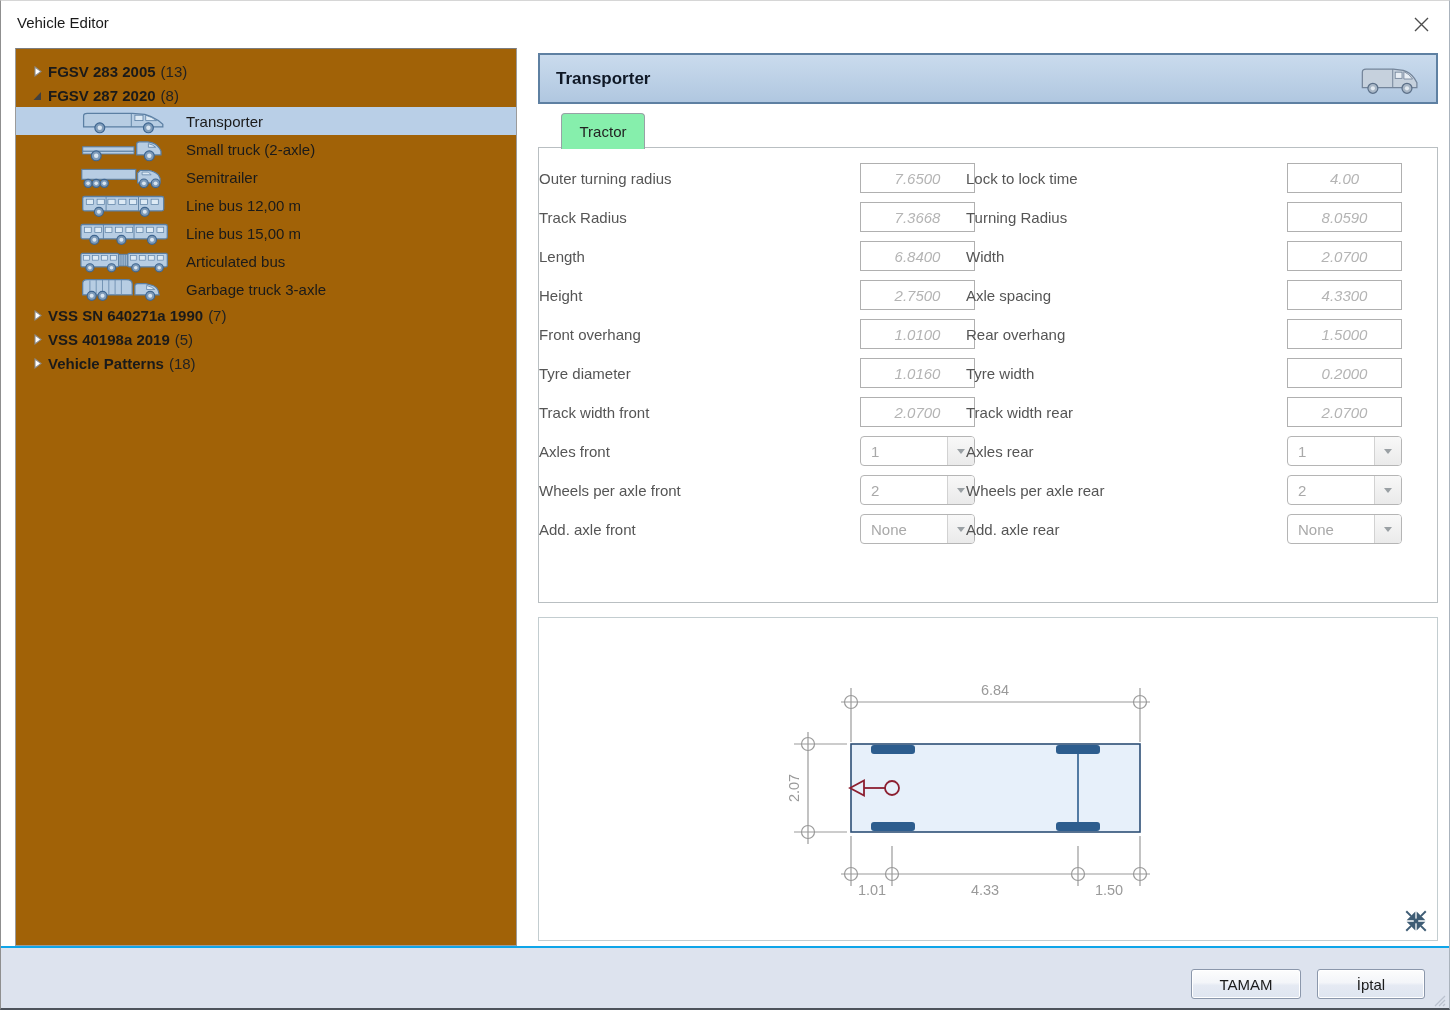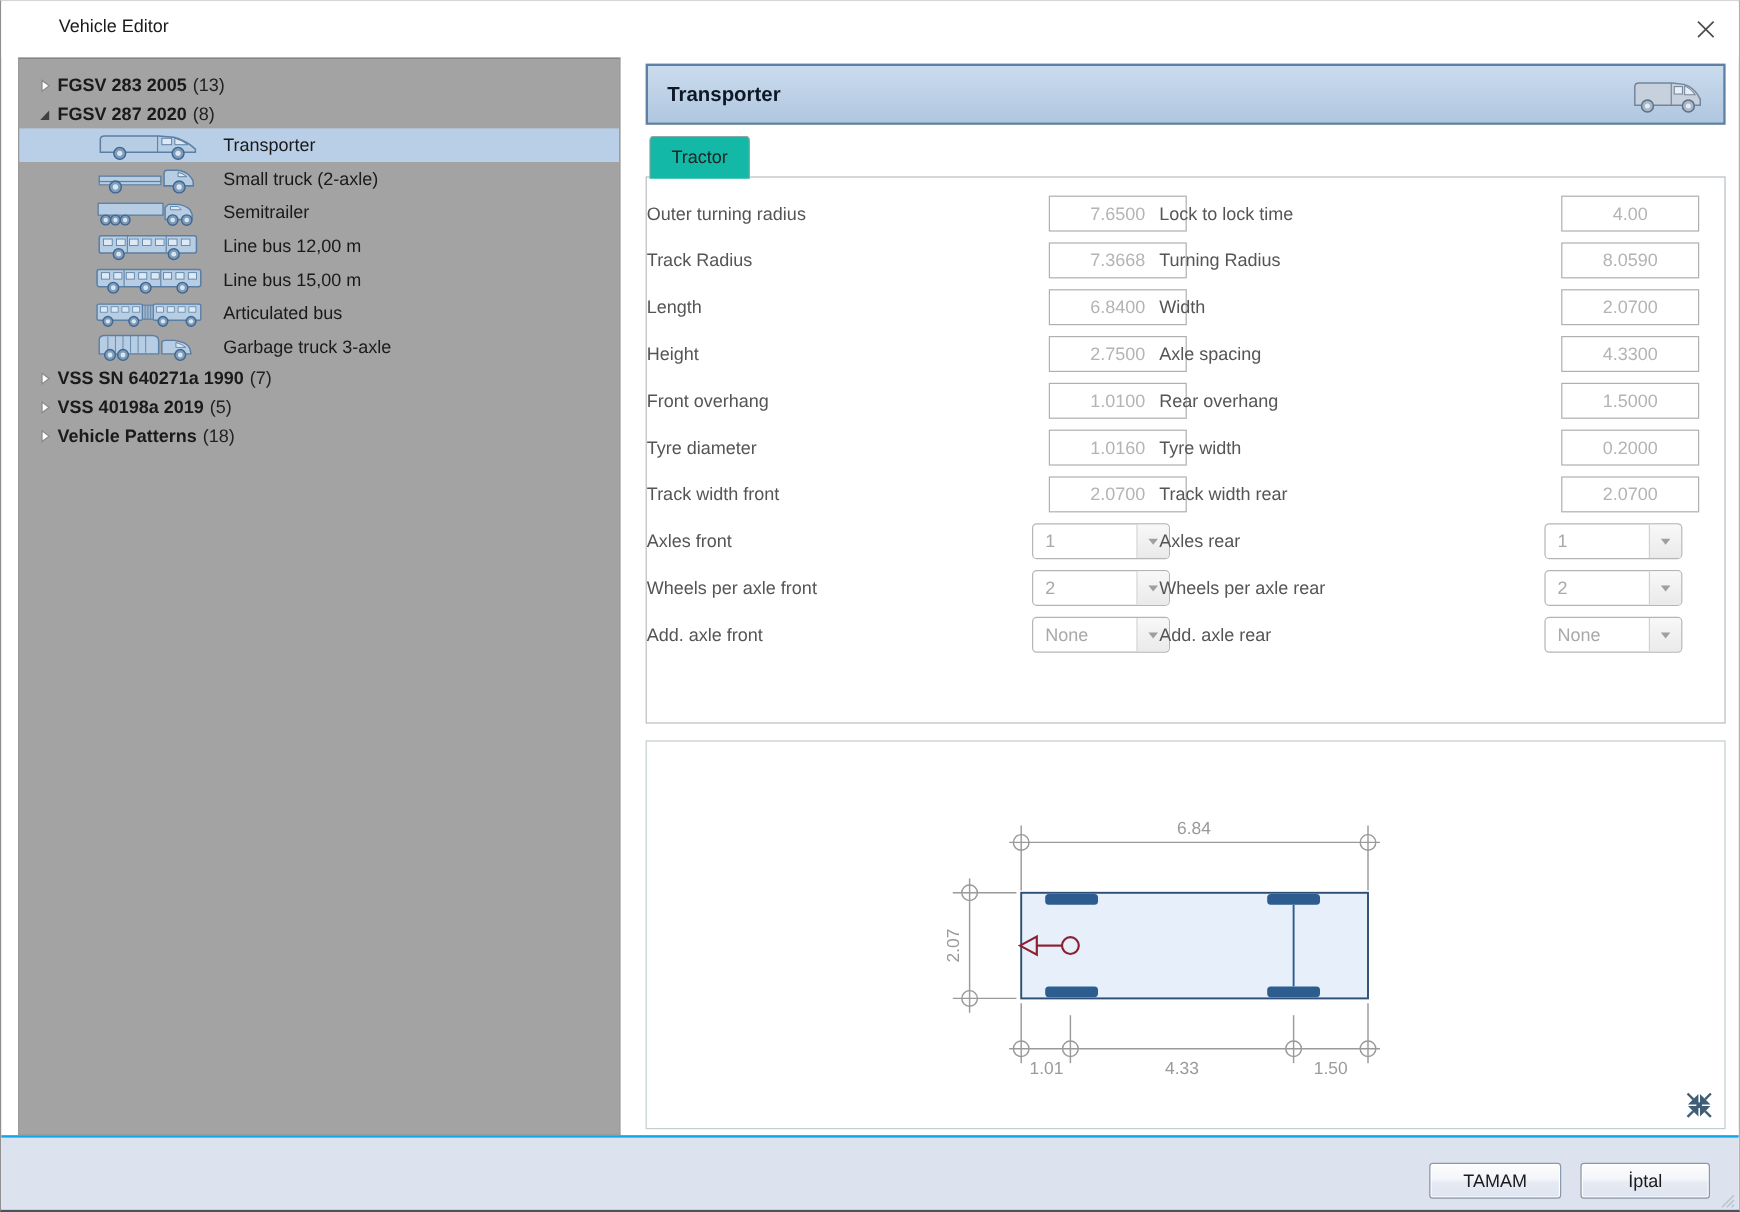--- a/index.html
+++ b/index.html
@@ -4,56 +4,56 @@
 <style>
   html,body{margin:0;padding:0;background:#eee;}
   .dialog{
     position:relative;width:1450px;height:1010px;background:#fff;
     font-family:"Liberation Sans",sans-serif;box-sizing:border-box;
     border-left:1px solid #8f8f8f;border-top:1px solid #d6d6d6;
     border-right:1px solid #aab3bd;border-bottom:2px solid #4d535b;
     overflow:hidden;
   }
   .titlebar{position:absolute;left:0;top:0;width:100%;height:47px;background:#fff;}
-  .dialog-title{position:absolute;left:16px;top:13px;font-size:15px;color:#1a1a1a;margin-left:32px;}
+  .dialog-title{position:absolute;left:16px;top:13px;font-size:15px;color:#1a1a1a;}
   .close-btn{position:absolute;right:16px;top:11px;width:24px;height:24px;cursor:pointer;
     display:flex;align-items:center;justify-content:center;}
   
   .tree-panel{position:absolute;left:14px;top:47px;width:502px;height:898px;
-    border:1px solid #9b9b9b;border-top-color:#7d7d7d;background:#a3a3a3;
+    border:1px solid #9b9b9b;border-top-color:#7d7d7d;background:#a16207;
     box-sizing:border-box;padding-top:10px;overflow:hidden;}
   .tree-row{display:flex;align-items:center;font-size:15px;color:#1a1a1a;white-space:nowrap;}
   .tree-row.root{height:24px;padding-left:16px;}
   .tree-row.vehicle{height:28px;padding-left:64px;}
   .tree-row.selected{background:#b9cfe7;}
   .tree-arrow{width:13px;display:inline-flex;align-items:center;}
   .tree-label-bold{font-weight:700;margin-left:3px;}
   .tree-count{margin-left:5px;color:#222;}
   .veh-icon{width:92px;flex:none;display:flex;align-items:center;justify-content:flex-start;}
   .veh-icon svg{display:block;}
   .tree-label{margin-left:14px;}
   
   .right-header{position:absolute;left:537px;top:52px;width:900px;height:51px;box-sizing:border-box;
     border:2px solid #5e80a2;background:linear-gradient(#cadbed,#b0c7e0);
     display:flex;align-items:center;padding:0 16px;}
   .header-title{font-weight:700;font-size:17px;color:#0f1826;}
   .header-van{margin-left:auto;display:flex;align-items:center;}
-  .tab{position:absolute;left:540px;top:112px;width:82px;height:35px;background:#14b8a6;z-index:2;
+  .tab{position:absolute;left:560px;top:112px;width:82px;height:35px;background:#86efac;z-index:2;
     border:1px solid #98a2a6;border-bottom:none;border-radius:4px 4px 0 0;
     display:flex;align-items:center;justify-content:center;font-size:15px;color:#222;cursor:pointer;}
   .form-panel{position:absolute;left:537px;top:146px;width:900px;height:456px;box-sizing:border-box;
     border:1px solid #b9bfc2;background:#fff;}
   .form-col{position:absolute;top:15px;width:450px;}
   .form-col-left{left:0;}
   .form-col-right{left:427px;}
   .form-row{display:flex;align-items:center;height:30px;margin-bottom:9px;}
   .form-label{width:301px;text-align:left;font-size:15px;color:#555;flex:none;}
-  .form-input{width:115px;height:30px;box-sizing:border-box;margin-left:34px;flex:none;
+  .form-input{width:115px;height:30px;box-sizing:border-box;margin-left:20px;flex:none;
     border:1px solid #b0b0b0;background:#fff;text-align:center;color:#b4b4b4;font-size:15px;
-    font-family:"Liberation Sans",sans-serif;outline:none;}
+    font-family:"Liberation Sans",sans-serif;outline:none;font-style:italic;}
   .dropdown{position:relative;width:115px;height:30px;box-sizing:border-box;margin-left:20px;flex:none;
     border:1px solid #b5b5b5;border-radius:4px;background:#fff;display:flex;align-items:center;overflow:hidden;}
   .dd-value{flex:1;padding-left:10px;color:#a9a9a9;font-size:15px;}
   .dd-btn{width:26px;height:100%;border-left:1px solid #d2d2d2;flex:none;
     background:linear-gradient(#f8f8f8,#eaeaea);display:flex;align-items:center;justify-content:center;}
   .dd-arrow{width:0;height:0;border-left:4px solid transparent;border-right:4px solid transparent;
     border-top:5px solid #9aa0a4;}
   .drawing-panel{position:absolute;left:537px;top:616px;width:900px;height:324px;box-sizing:border-box;
     border:1px solid #c3cdd0;background:#fff;}
   .collapse-icon{position:absolute;right:8px;bottom:6px;width:26px;height:26px;cursor:pointer;}

